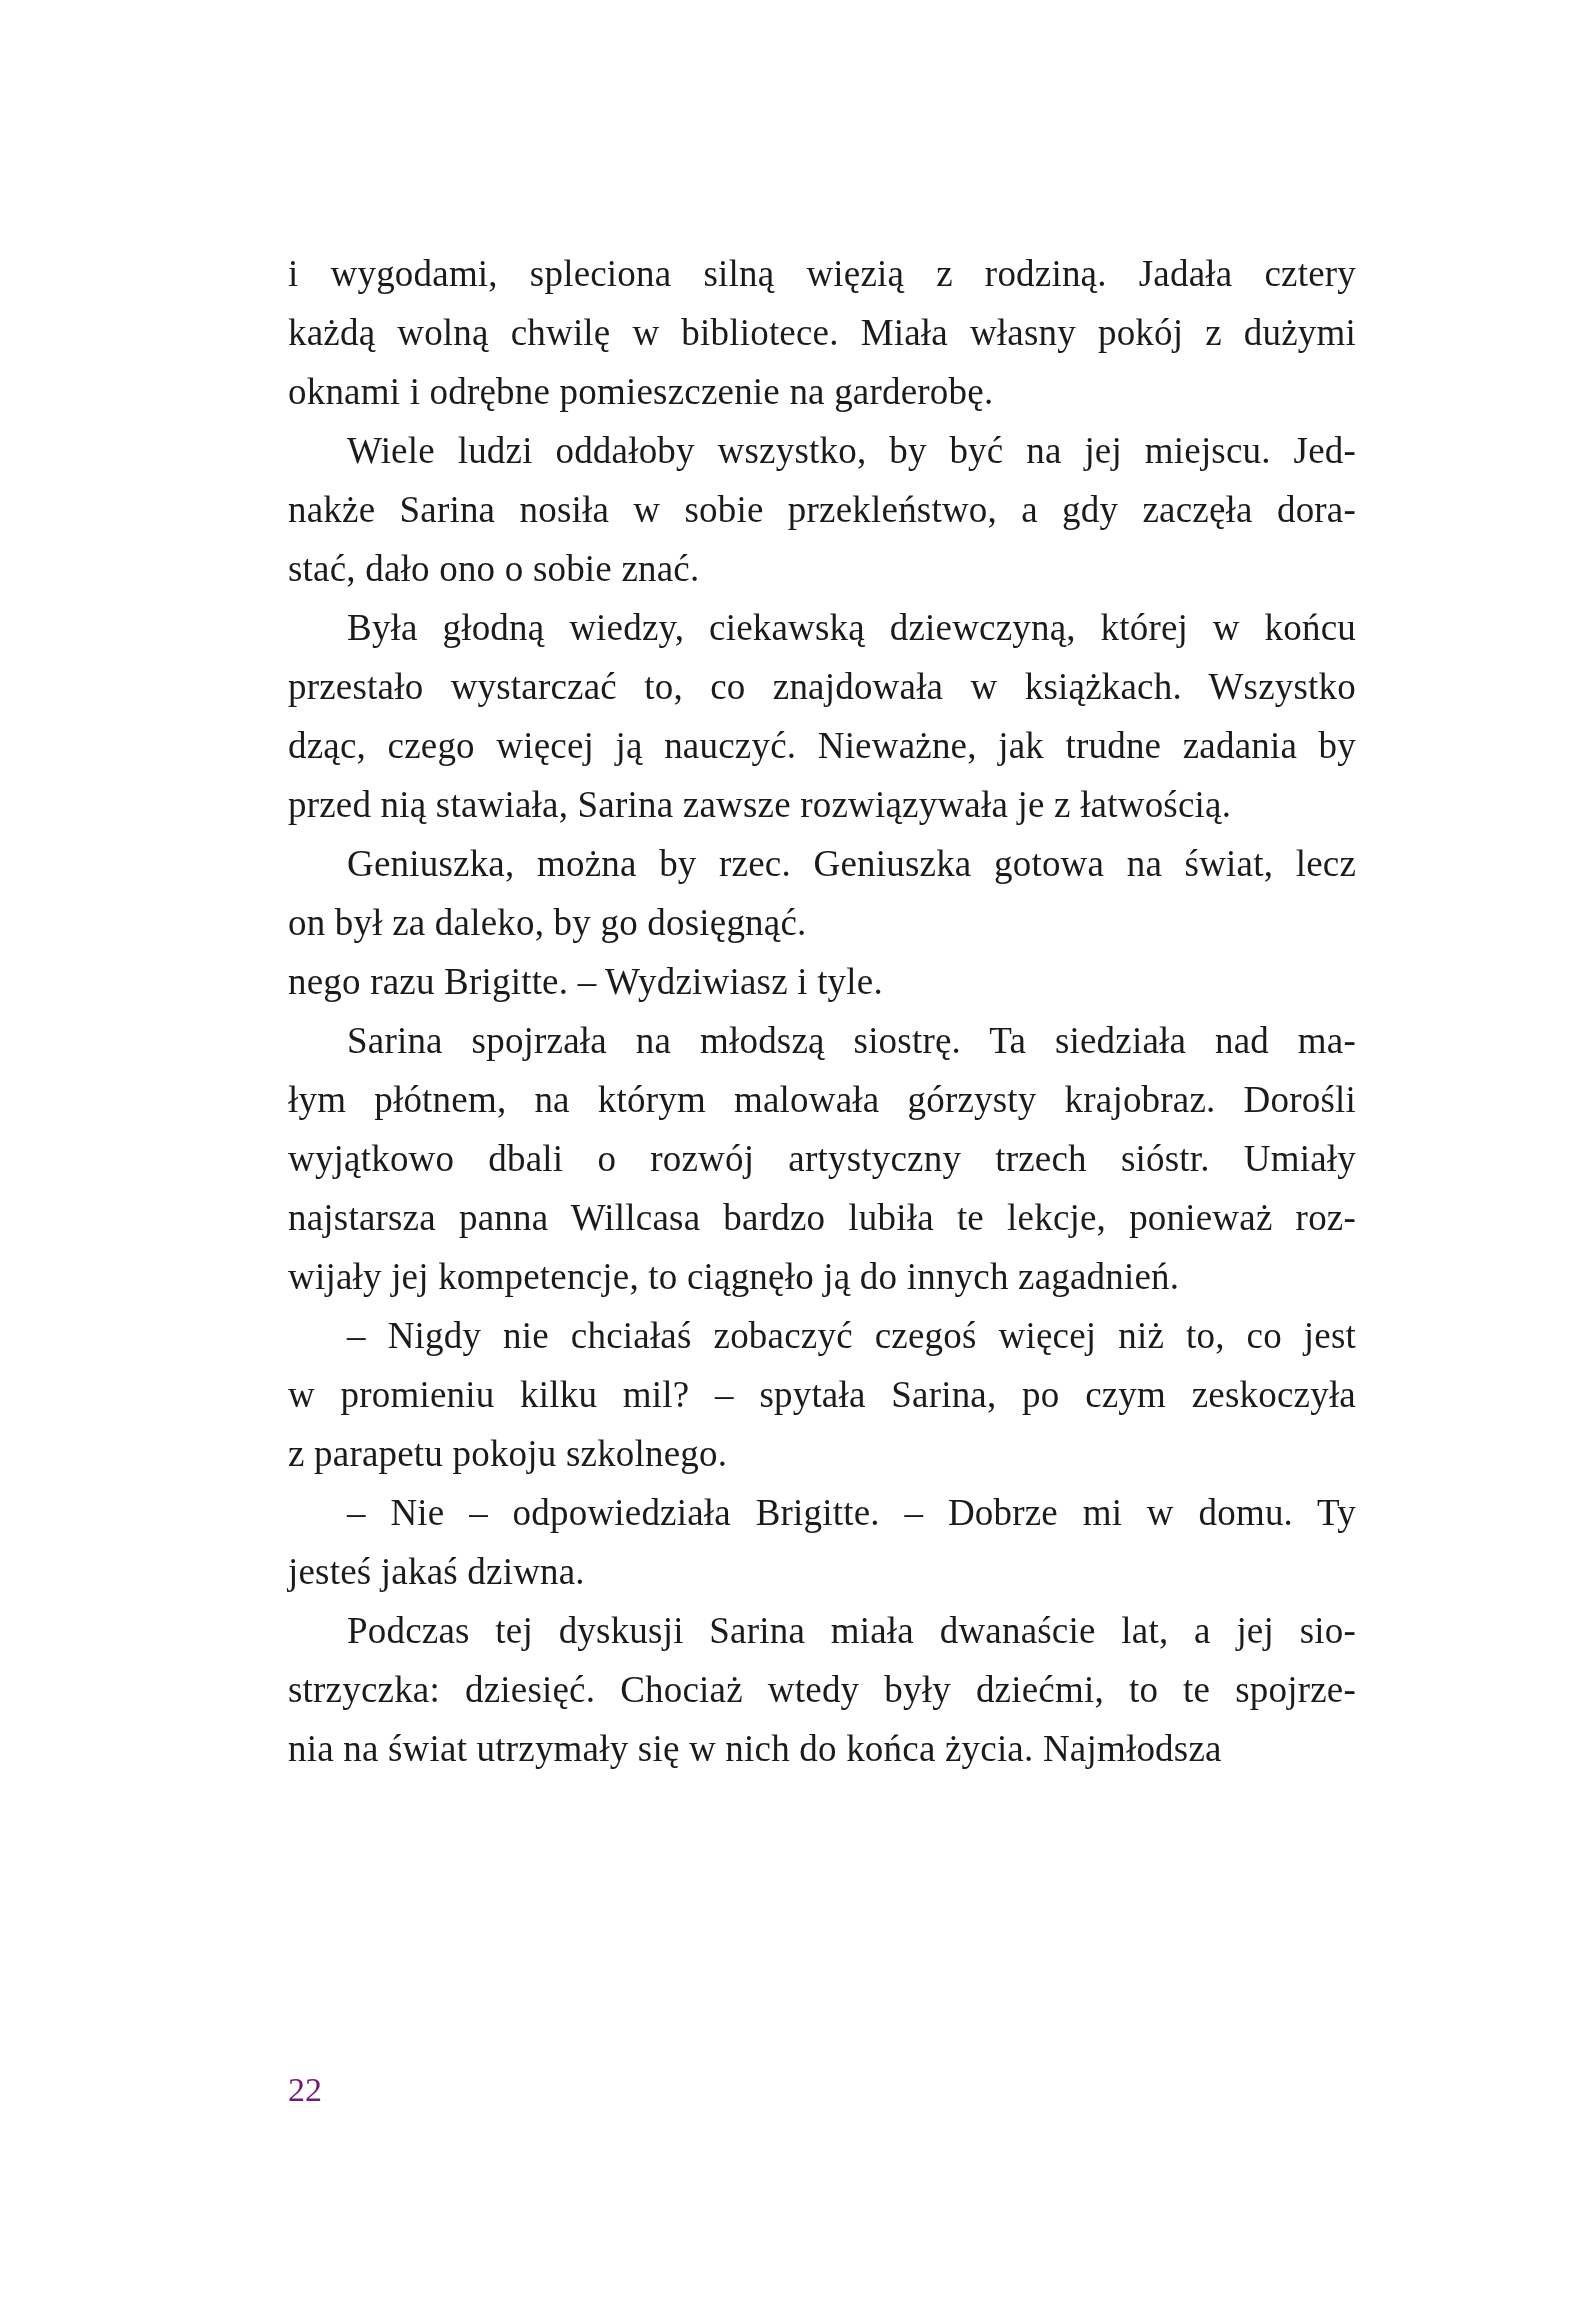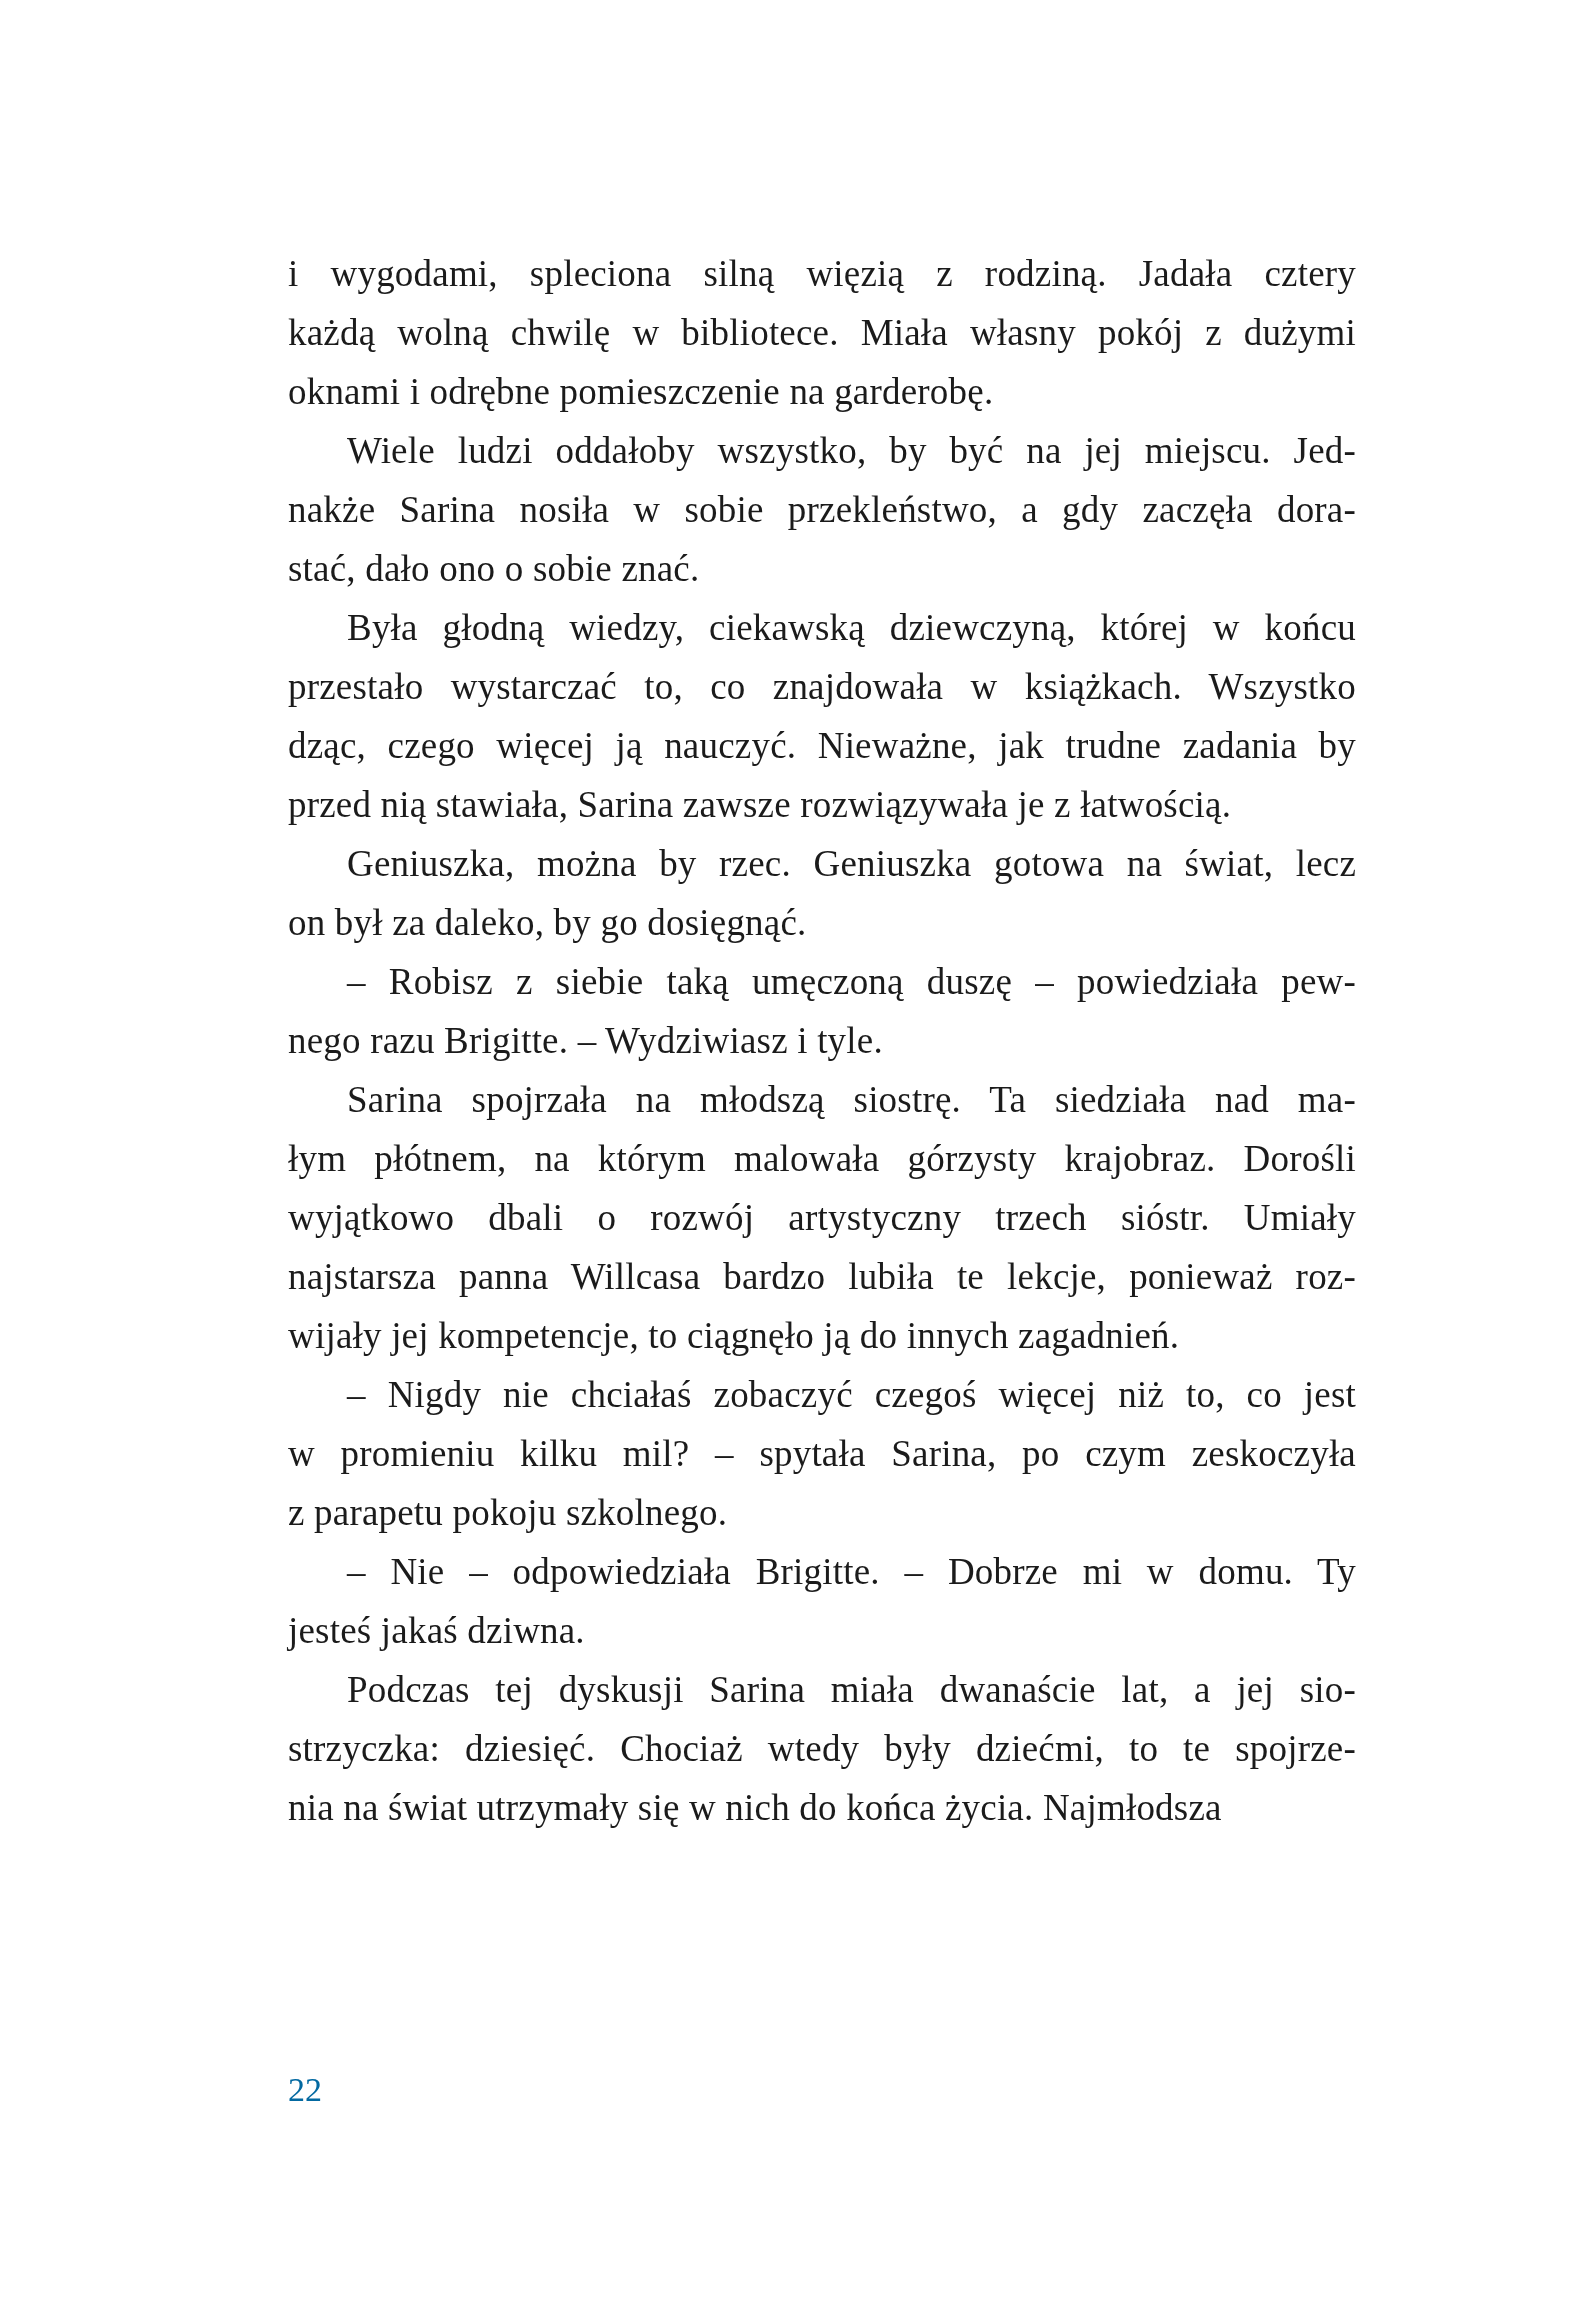--- a/index.html
+++ b/index.html
@@ -40,41 +40,40 @@
   }
   .line.indent {
     text-indent: 59px;
   }
   .page-number {
     position: absolute;
     left: 252px;
     top: 2070px;
     font-size: 34px;
     line-height: 39px;
-    color: #0369a1;
+    color: #701a75;
   }
 </style>
 </head>
 <body>
 
 <div class="page">
   <main class="text-block">
       <div class="line">i wygodami, spleciona silną więzią z rodziną. Jadała cztery</div>
       <div class="line">każdą wolną chwilę w bibliotece. Miała własny pokój z dużymi</div>
       <div class="line end">oknami i odrębne pomieszczenie na garderobę.</div>
       <div class="line indent">Wiele ludzi oddałoby wszystko, by być na jej miejscu. Jed-</div>
       <div class="line">nakże Sarina nosiła w sobie przekleństwo, a gdy zaczęła dora-</div>
       <div class="line end">stać, dało ono o sobie znać.</div>
       <div class="line indent">Była głodną wiedzy, ciekawską dziewczyną, której w końcu</div>
       <div class="line">przestało wystarczać to, co znajdowała w książkach. Wszystko</div>
       <div class="line">dząc, czego więcej ją nauczyć. Nieważne, jak trudne zadania by</div>
       <div class="line end">przed nią stawiała, Sarina zawsze rozwiązywała je z łatwością.</div>
       <div class="line indent">Geniuszka, można by rzec. Geniuszka gotowa na świat, lecz</div>
       <div class="line end">on był za daleko, by go dosięgnąć.</div>
-      <div class="line indent">– Robisz z siebie taką umęczoną duszę – powiedziała pew-</div>
       <div class="line end">nego razu Brigitte. – Wydziwiasz i tyle.</div>
       <div class="line indent">Sarina spojrzała na młodszą siostrę. Ta siedziała nad ma-</div>
       <div class="line">łym płótnem, na którym malowała górzysty krajobraz. Dorośli</div>
       <div class="line">wyjątkowo dbali o rozwój artystyczny trzech sióstr. Umiały</div>
       <div class="line">najstarsza panna Willcasa bardzo lubiła te lekcje, ponieważ roz-</div>
       <div class="line end">wijały jej kompetencje, to ciągnęło ją do innych zagadnień.</div>
       <div class="line indent">– Nigdy nie chciałaś zobaczyć czegoś więcej niż to, co jest</div>
       <div class="line">w promieniu kilku mil? – spytała Sarina, po czym zeskoczyła</div>
       <div class="line end">z parapetu pokoju szkolnego.</div>
       <div class="line indent">– Nie – odpowiedziała Brigitte. – Dobrze mi w domu. Ty</div>

